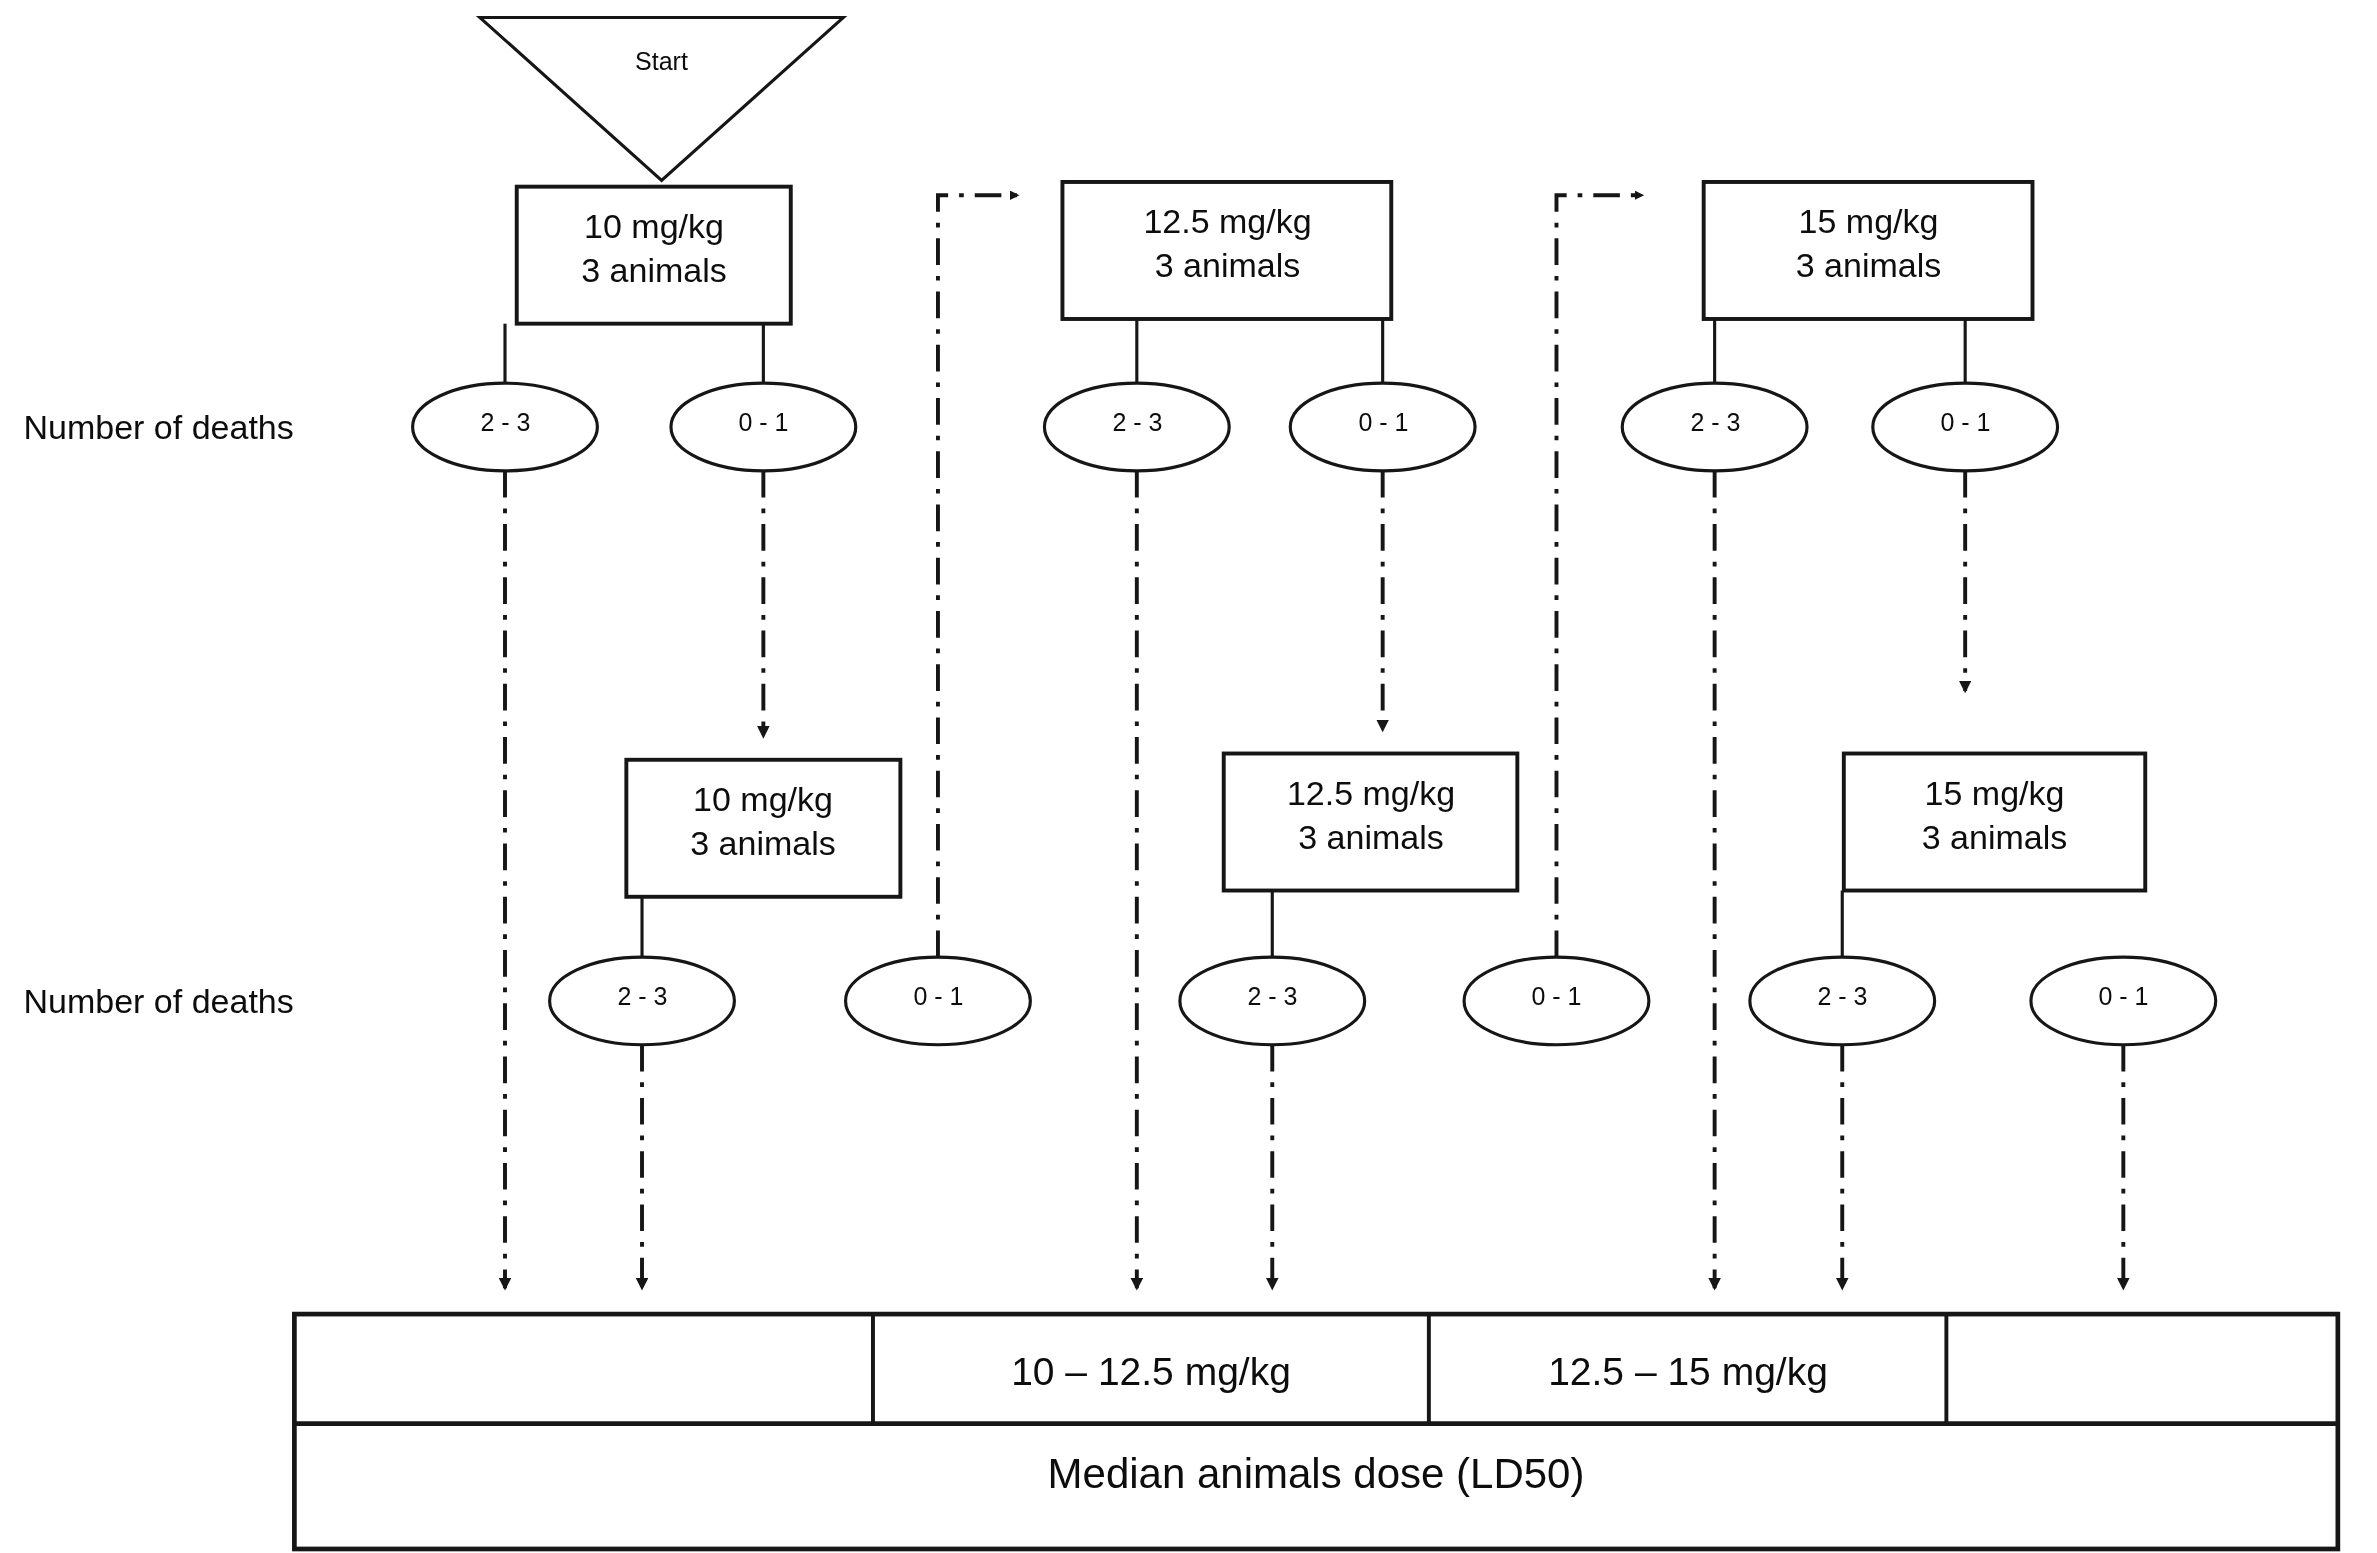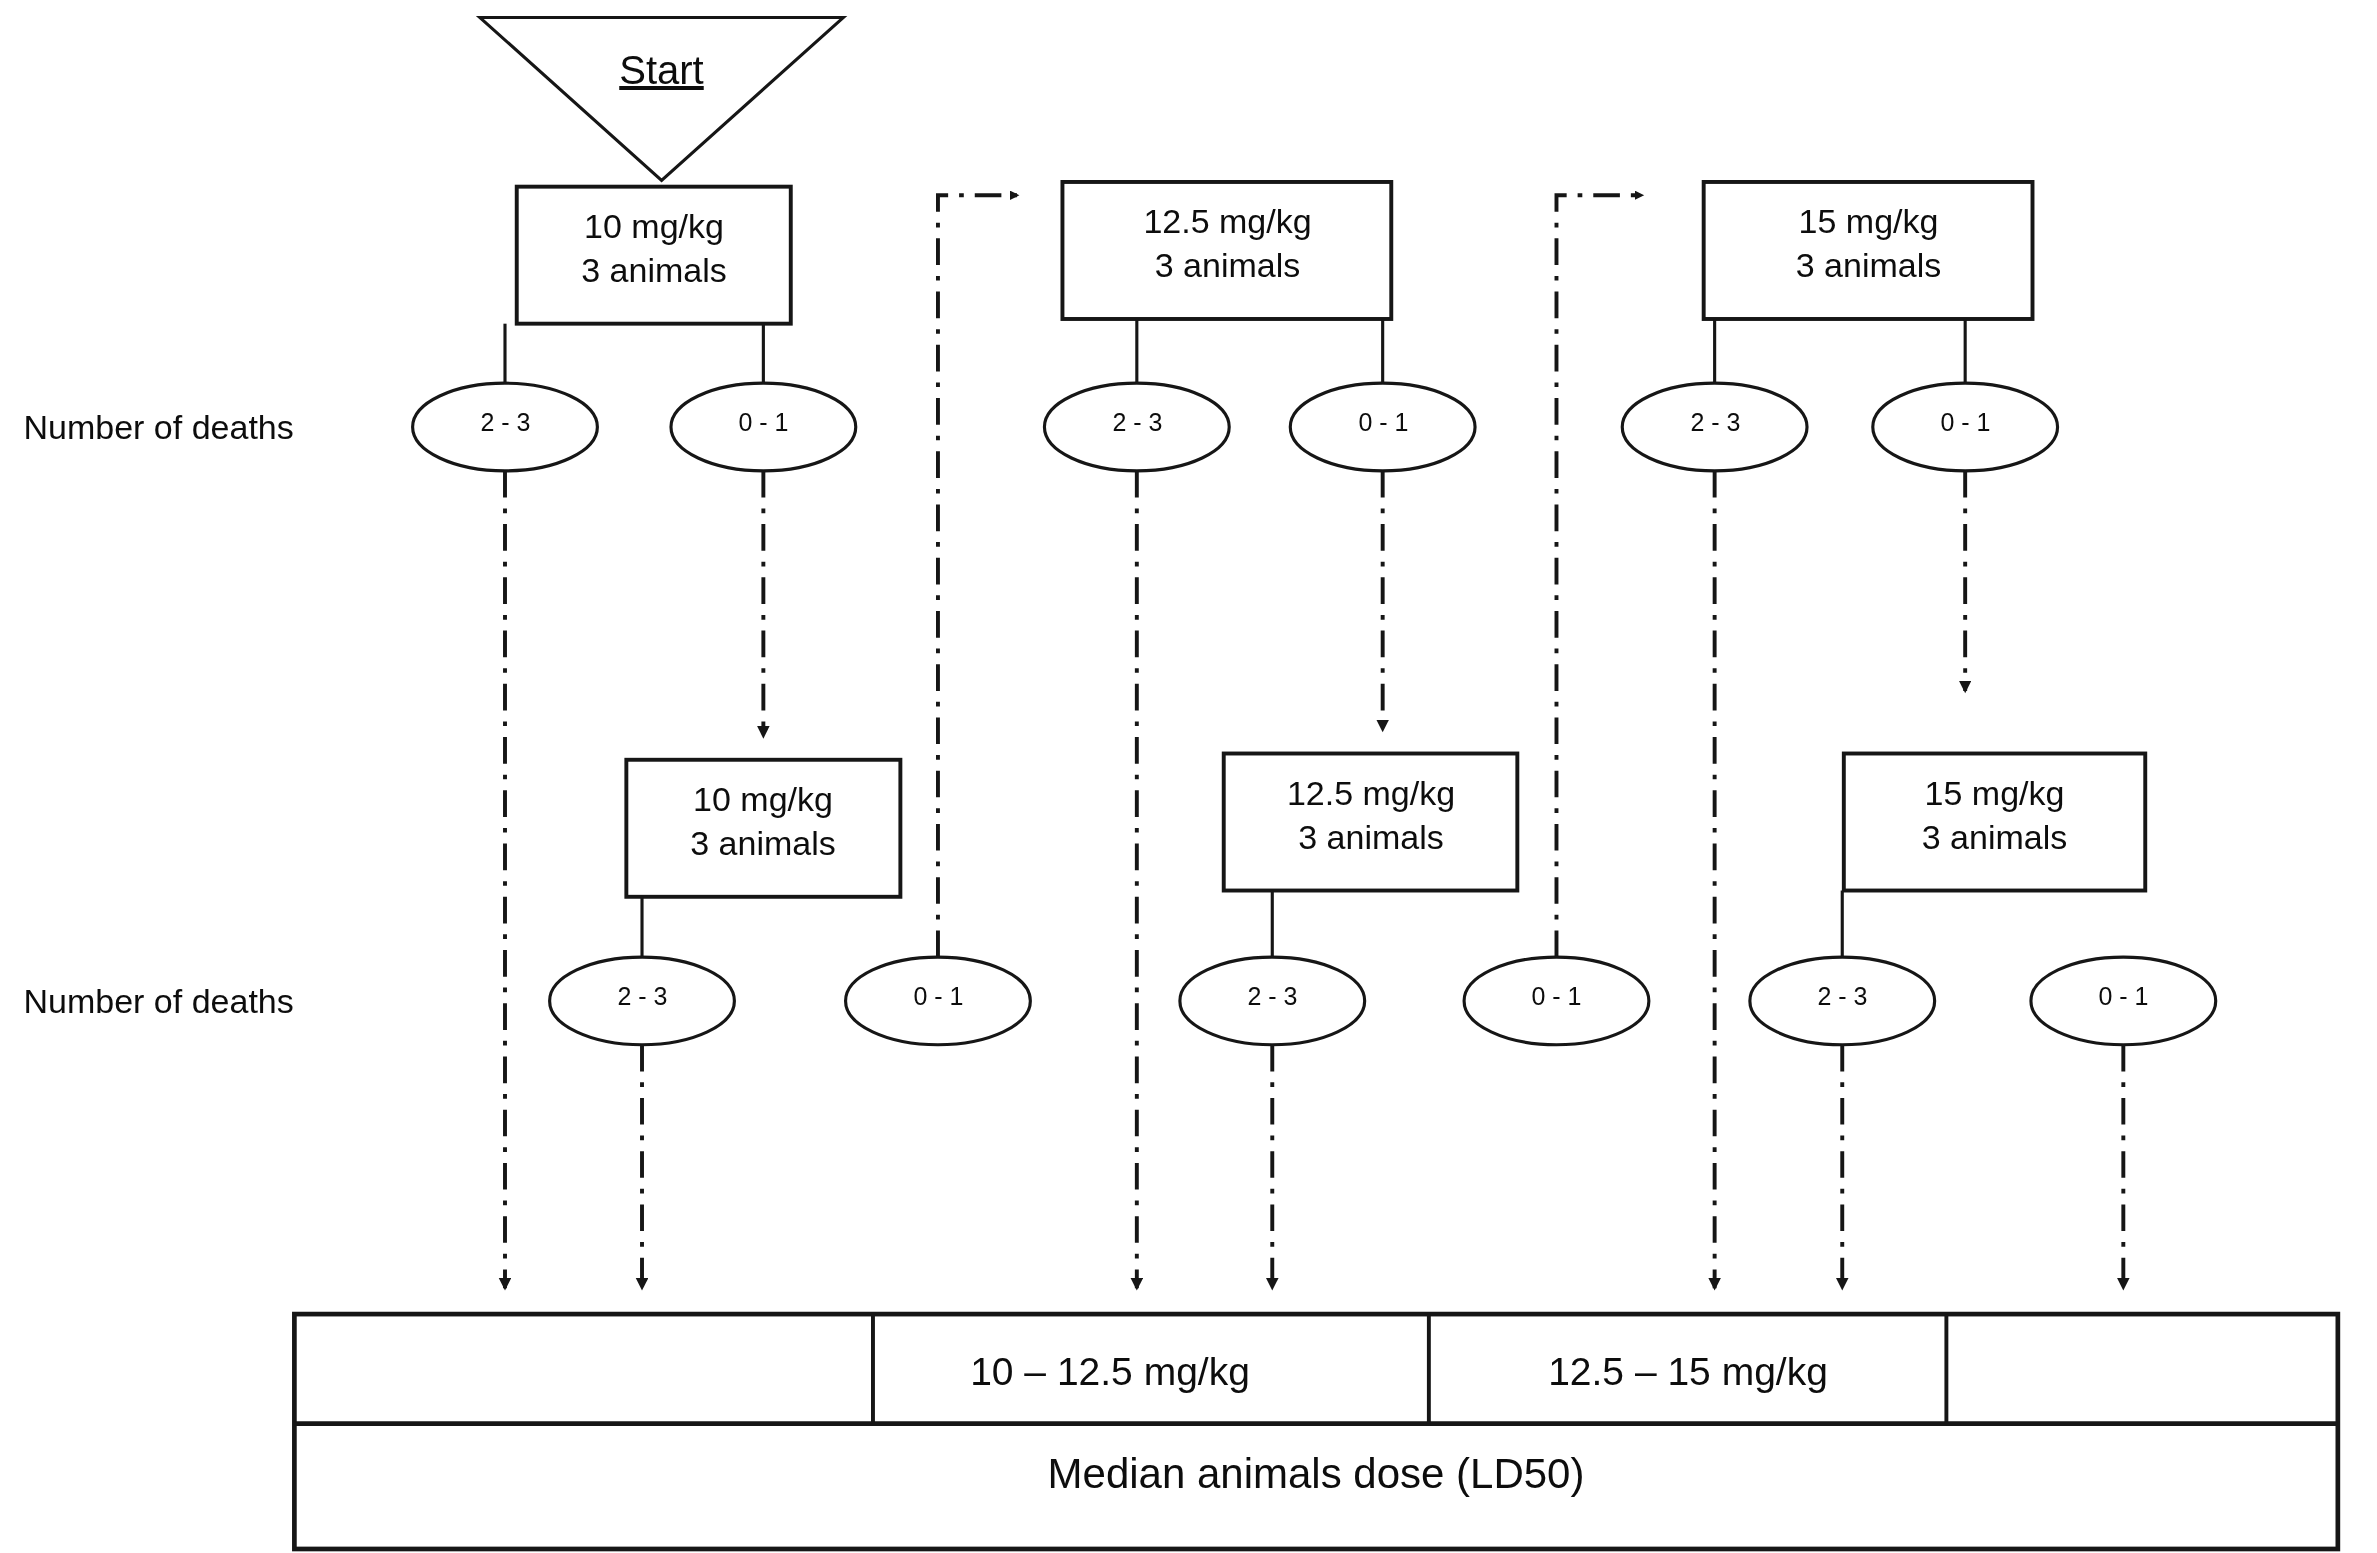--- a/index.html
+++ b/index.html
@@ -35,22 +35,21 @@
     font-size: 34px;
   }
   .ellipse-label {
     font-size: 25px;
   }
   .row-label {
     font-size: 34px;
     text-align: left;
   }
   .start-label {
-    font-size: 40px;
-    text-decoration: underline;
+    font-size: 25px;
   }
   .cell-label {
     font-size: 39px;
   }
   .ld50-label {
     font-size: 42px;
   }
 </style>
 </head>
 <body>
@@ -166,19 +165,19 @@
   <div class="node-text ellipse-label" style="left:1623px; top:406px; width:185px;">2 - 3</div>
   <div class="node-text ellipse-label" style="left:1873px; top:406px; width:185px;">0 - 1</div>
 
   <div class="node-text ellipse-label" style="left:550px; top:980px; width:185px;">2 - 3</div>
   <div class="node-text ellipse-label" style="left:846px; top:980px; width:185px;">0 - 1</div>
   <div class="node-text ellipse-label" style="left:1180px; top:980px; width:185px;">2 - 3</div>
   <div class="node-text ellipse-label" style="left:1464px; top:980px; width:185px;">0 - 1</div>
   <div class="node-text ellipse-label" style="left:1750px; top:980px; width:185px;">2 - 3</div>
   <div class="node-text ellipse-label" style="left:2031px; top:980px; width:185px;">0 - 1</div>
 
-  <div class="node-text cell-label" style="left:832px; top:1347px; width:556px;">10 – 12.5 mg/kg</div>
+  <div class="node-text cell-label" style="left:873px; top:1347px; width:556px;">10 – 12.5 mg/kg</div>
   <div class="node-text cell-label" style="left:1429px; top:1347px; width:518px;">12.5 – 15 mg/kg</div>
 
   <div class="node-text ld50-label" style="left:294px; top:1447px; width:2044px;">Median animals dose (LD50)</div>
 
 </div>
 
 
 </body></html>

